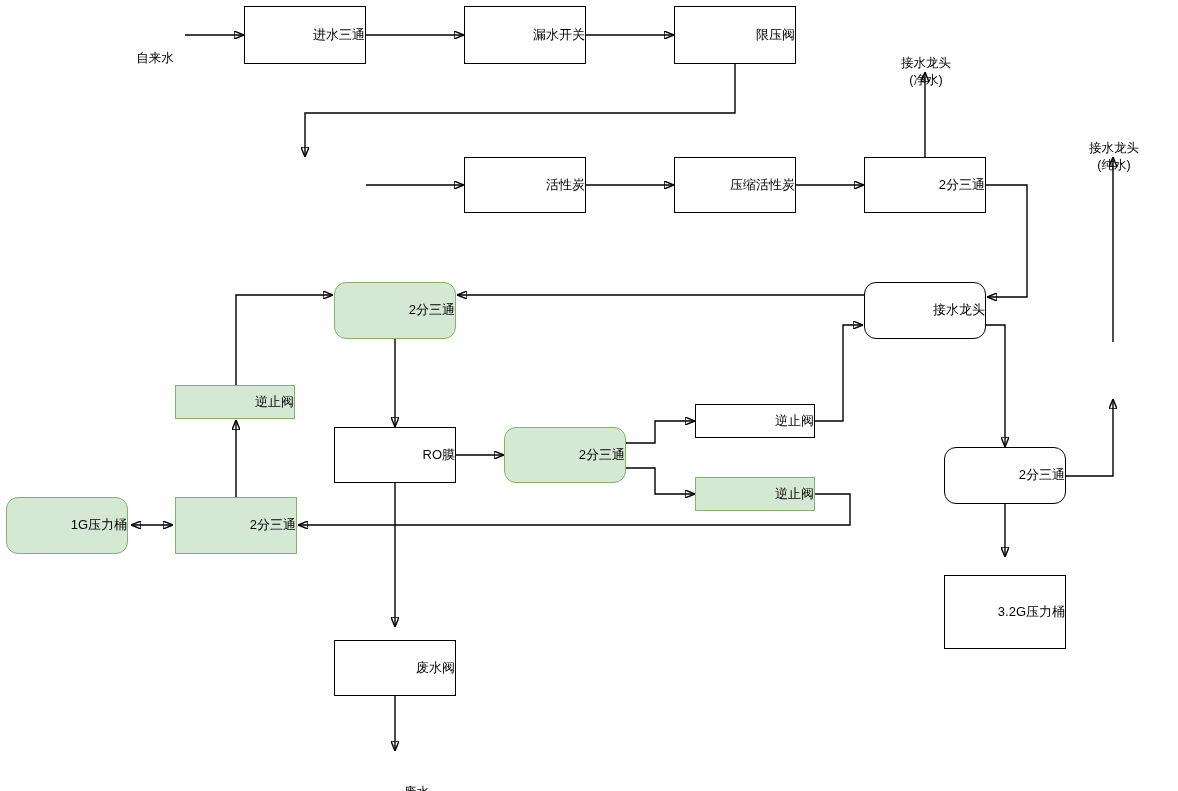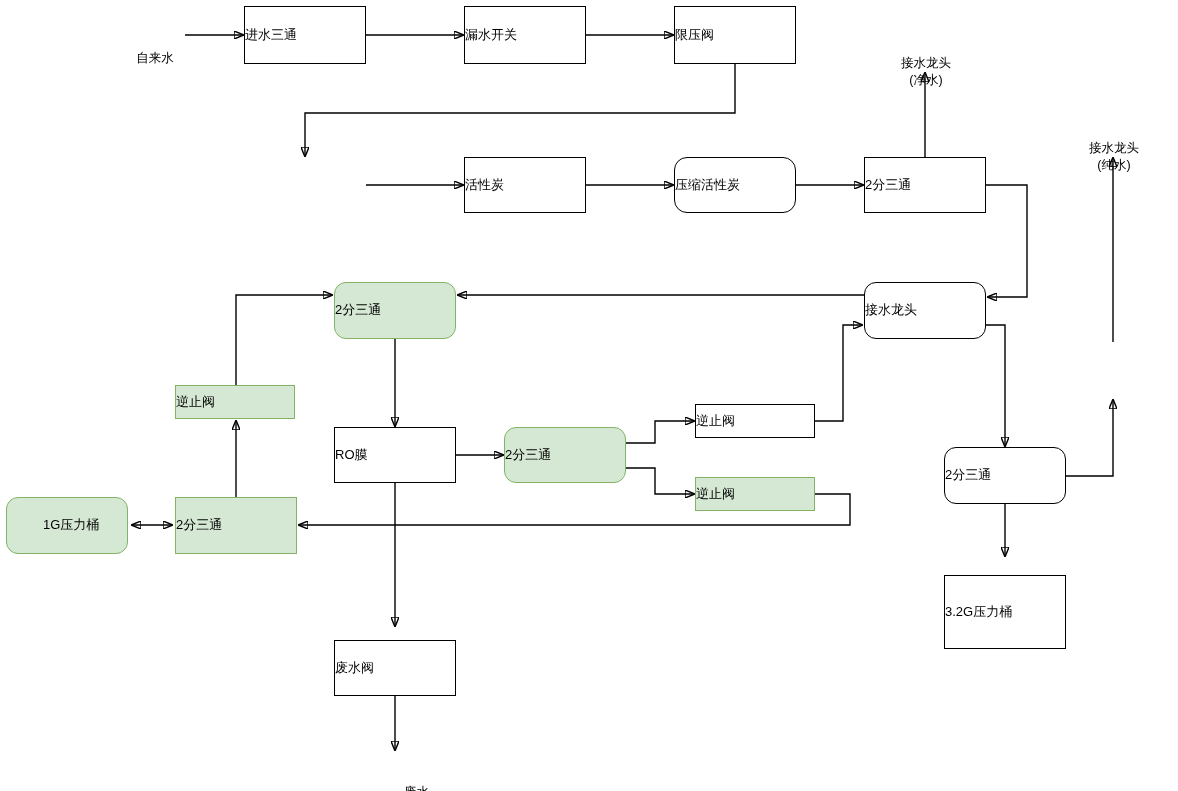--- a/index.html
+++ b/index.html
@@ -15,21 +15,21 @@
     width: 1178px;
     height: 791px;
     background: #ffffff;
     overflow: hidden;
   }
   .node {
     position: absolute;
     box-sizing: border-box;
     display: flex;
     align-items: center;
-    justify-content: flex-start;
+    justify-content: flex-end;
     text-align: center;
     font-size: 13px;
     line-height: 1.3;
     color: #000000;
     background: #ffffff;
     border: 1px solid #000000;
     z-index: 3;
   }
   .node.green {
     background: #d5e8d4;
@@ -136,21 +136,21 @@
   <div class="node" style="left:464px;top:6px;width:122px;height:58px;">
     <span>漏水开关</span>
   </div>
   <div class="node" style="left:674px;top:6px;width:122px;height:58px;">
     <span>限压阀</span>
   </div>
 
   <div class="node" style="left:464px;top:157px;width:122px;height:56px;">
     <span>活性炭</span>
   </div>
-  <div class="node" style="left:674px;top:157px;width:122px;height:56px;border-radius:13px;">
+  <div class="node" style="left:674px;top:157px;width:122px;height:56px;">
     <span>压缩活性炭</span>
   </div>
   <div class="node" style="left:864px;top:157px;width:122px;height:56px;">
     <span>2分三通</span>
   </div>
 
   <div class="node green rounded" style="left:334px;top:282px;width:122px;height:57px;">
     <span>2分三通</span>
   </div>
   <div class="node rounded" style="left:864px;top:282px;width:122px;height:57px;">

